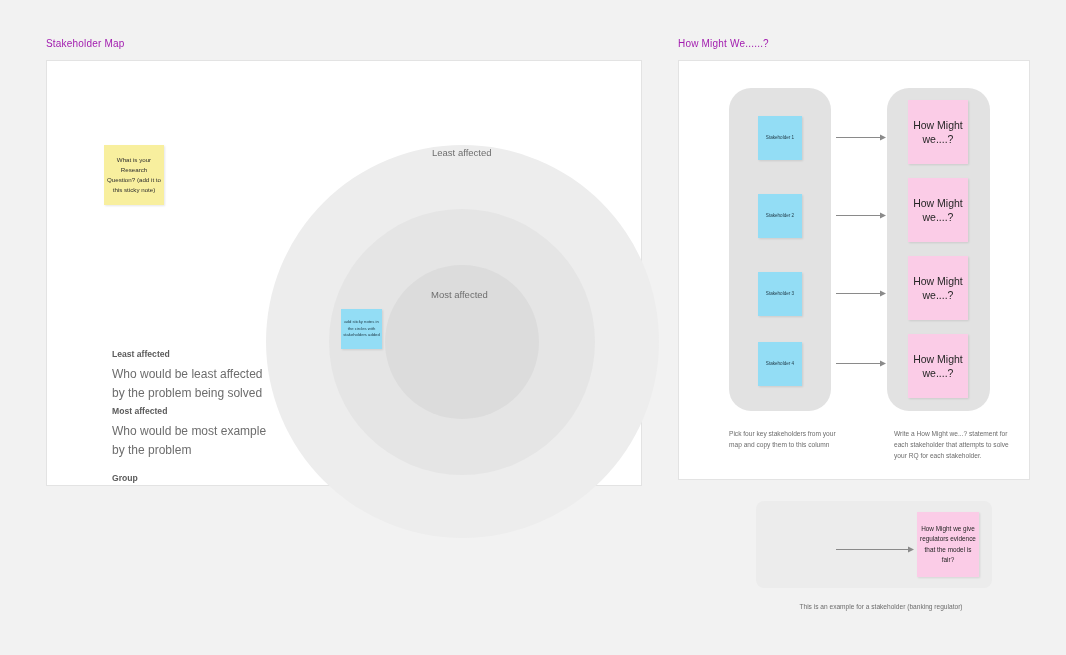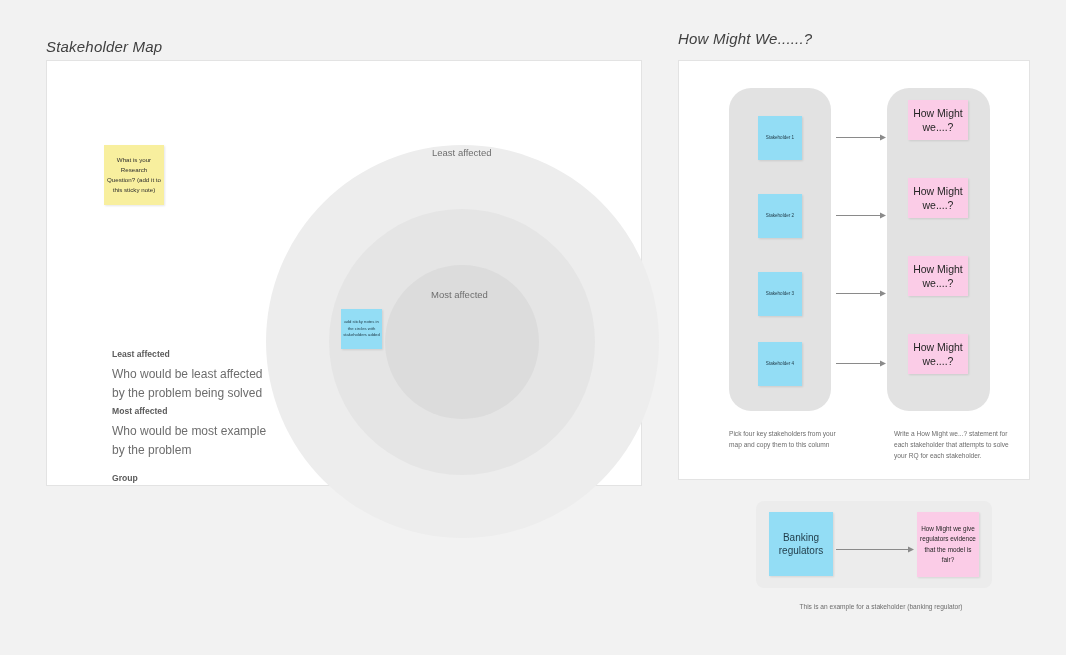--- a/index.html
+++ b/index.html
@@ -8,29 +8,28 @@
     height: 655px;
     background: #f2f2f2;
     font-family: "Liberation Sans", sans-serif;
     overflow: hidden;
   }
   .board { position: relative; width: 1066px; height: 655px; }
 
   
   .panel-title {
     position: absolute;
-    font-size: 15px;
+    font-size: 10px;
     font-weight: 400;
-    color: #404040;
+    color: #a21caf;
     letter-spacing: 0.2px;
     white-space: nowrap;
-    font-style: italic;
   }
   #title-stakeholder { left: 46px; top: 38px; }
-  #title-hmw { left: 678px; top: 30px; }
+  #title-hmw { left: 678px; top: 38px; }
 
   
   .panel {
     position: absolute;
     background: #ffffff;
     border: 1px solid #e3e3e3;
     padding-left: 43px;
   }
   #panel-stakeholder { left: 46px; top: 60px; width: 596px; height: 426px; }
   #panel-hmw { left: 678px; top: 60px; width: 352px; height: 420px; }
@@ -118,21 +117,21 @@
     position: absolute;
     left: 758px;
     width: 44px; height: 44px;
     font-size: 4.6px;
     line-height: 1.5;
     color: #1f3a47;
   }
   .note-hmw {
     position: absolute;
     left: 908px;
-    width: 60px; height: 40px;
+    width: 60px; height: 64px;
     font-size: 10.5px;
     line-height: 1.38;
     color: #262626;
   }
 
   
   .arrow { position: absolute; left: 836px; width: 50px; height: 9px; }
   .arrow svg { display: block; }
 
   
@@ -255,21 +254,20 @@
   <div class="sticky sticky-pink note-hmw" style="top:100px;">How Might we....?</div>
   <div class="sticky sticky-pink note-hmw" style="top:178px;">How Might we....?</div>
   <div class="sticky sticky-pink note-hmw" style="top:256px;">How Might we....?</div>
   <div class="sticky sticky-pink note-hmw" style="top:334px;">How Might we....?</div>
 
   <div class="caption" id="caption-stakeholders">Pick four key stakeholders from your map and copy them to this column</div>
   <div class="caption" id="caption-hmw">Write a How Might we...? statement for each stakeholder that attempts to solve your RQ for each stakeholder.</div>
 
   <div id="example-panel"></div>
 
-  <div class="sticky sticky-blue" id="example-stakeholder">Banking regulators</div>
 
   <div id="example-arrow">
     <svg width="78" height="9" viewBox="0 0 78 9">
       <line x1="0" y1="4.5" x2="72" y2="4.5" stroke="#8a8a8a" stroke-width="1"></line>
       <polygon points="72,1.5 78,4.5 72,7.5" fill="#8a8a8a"></polygon>
     </svg>
   </div>
 
   <div class="sticky sticky-pink" id="example-hmw">How Might we give regulators evidence that the model is fair?</div>
 

